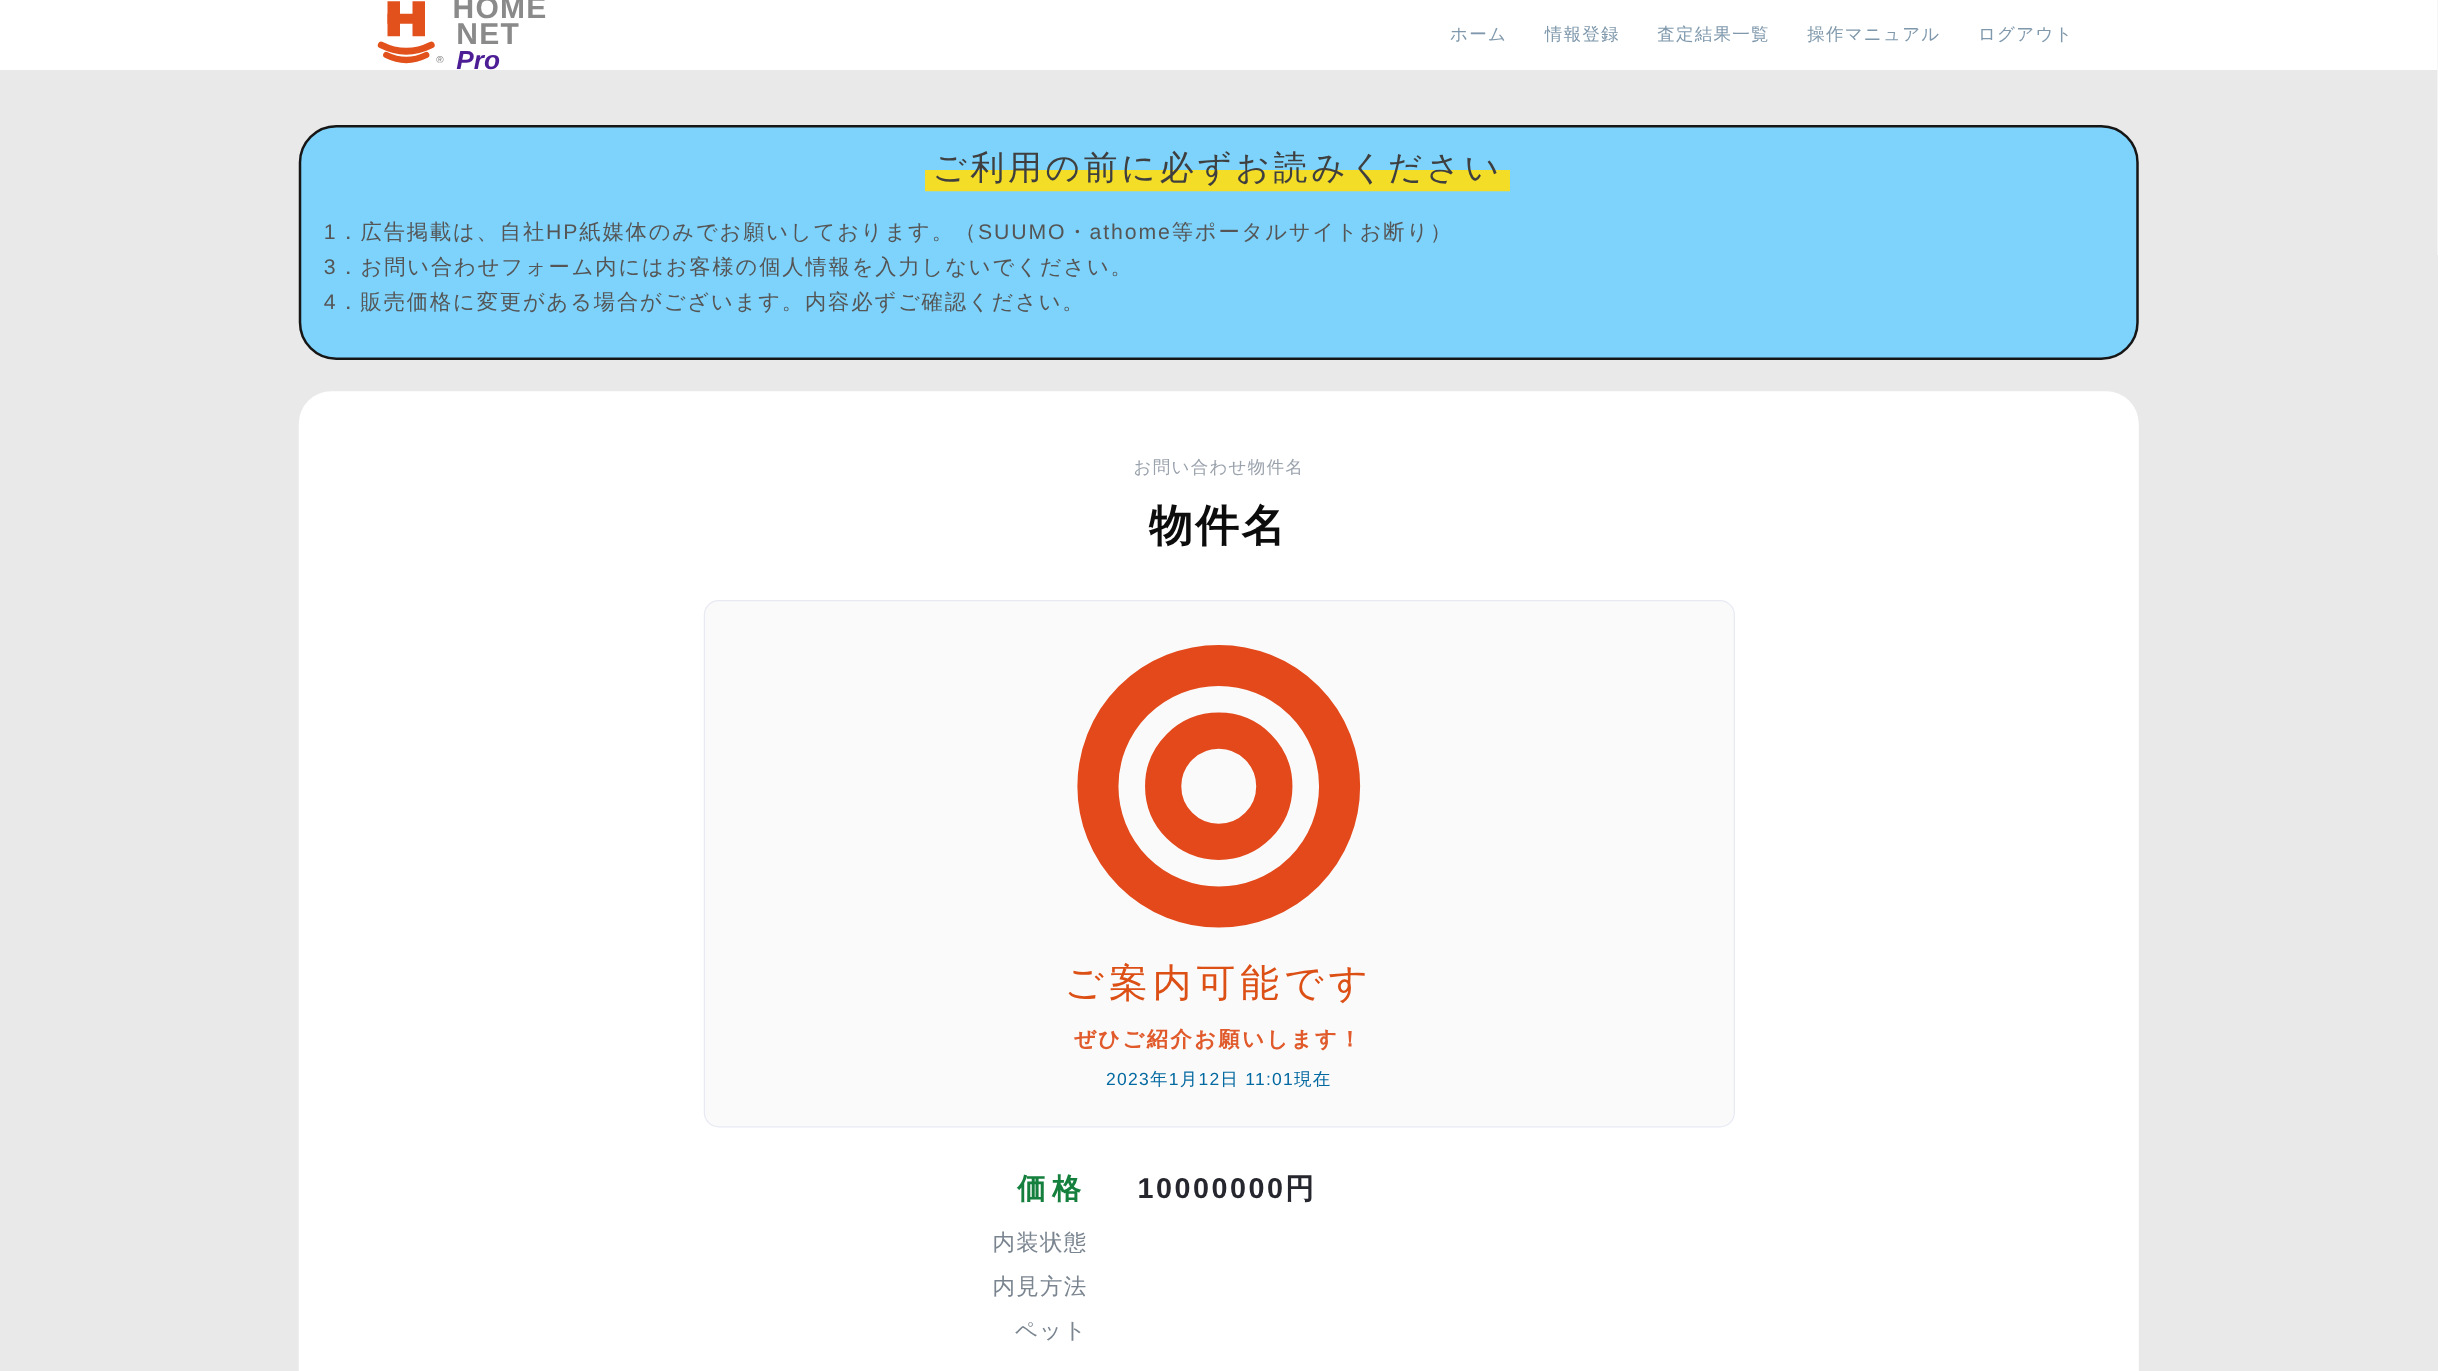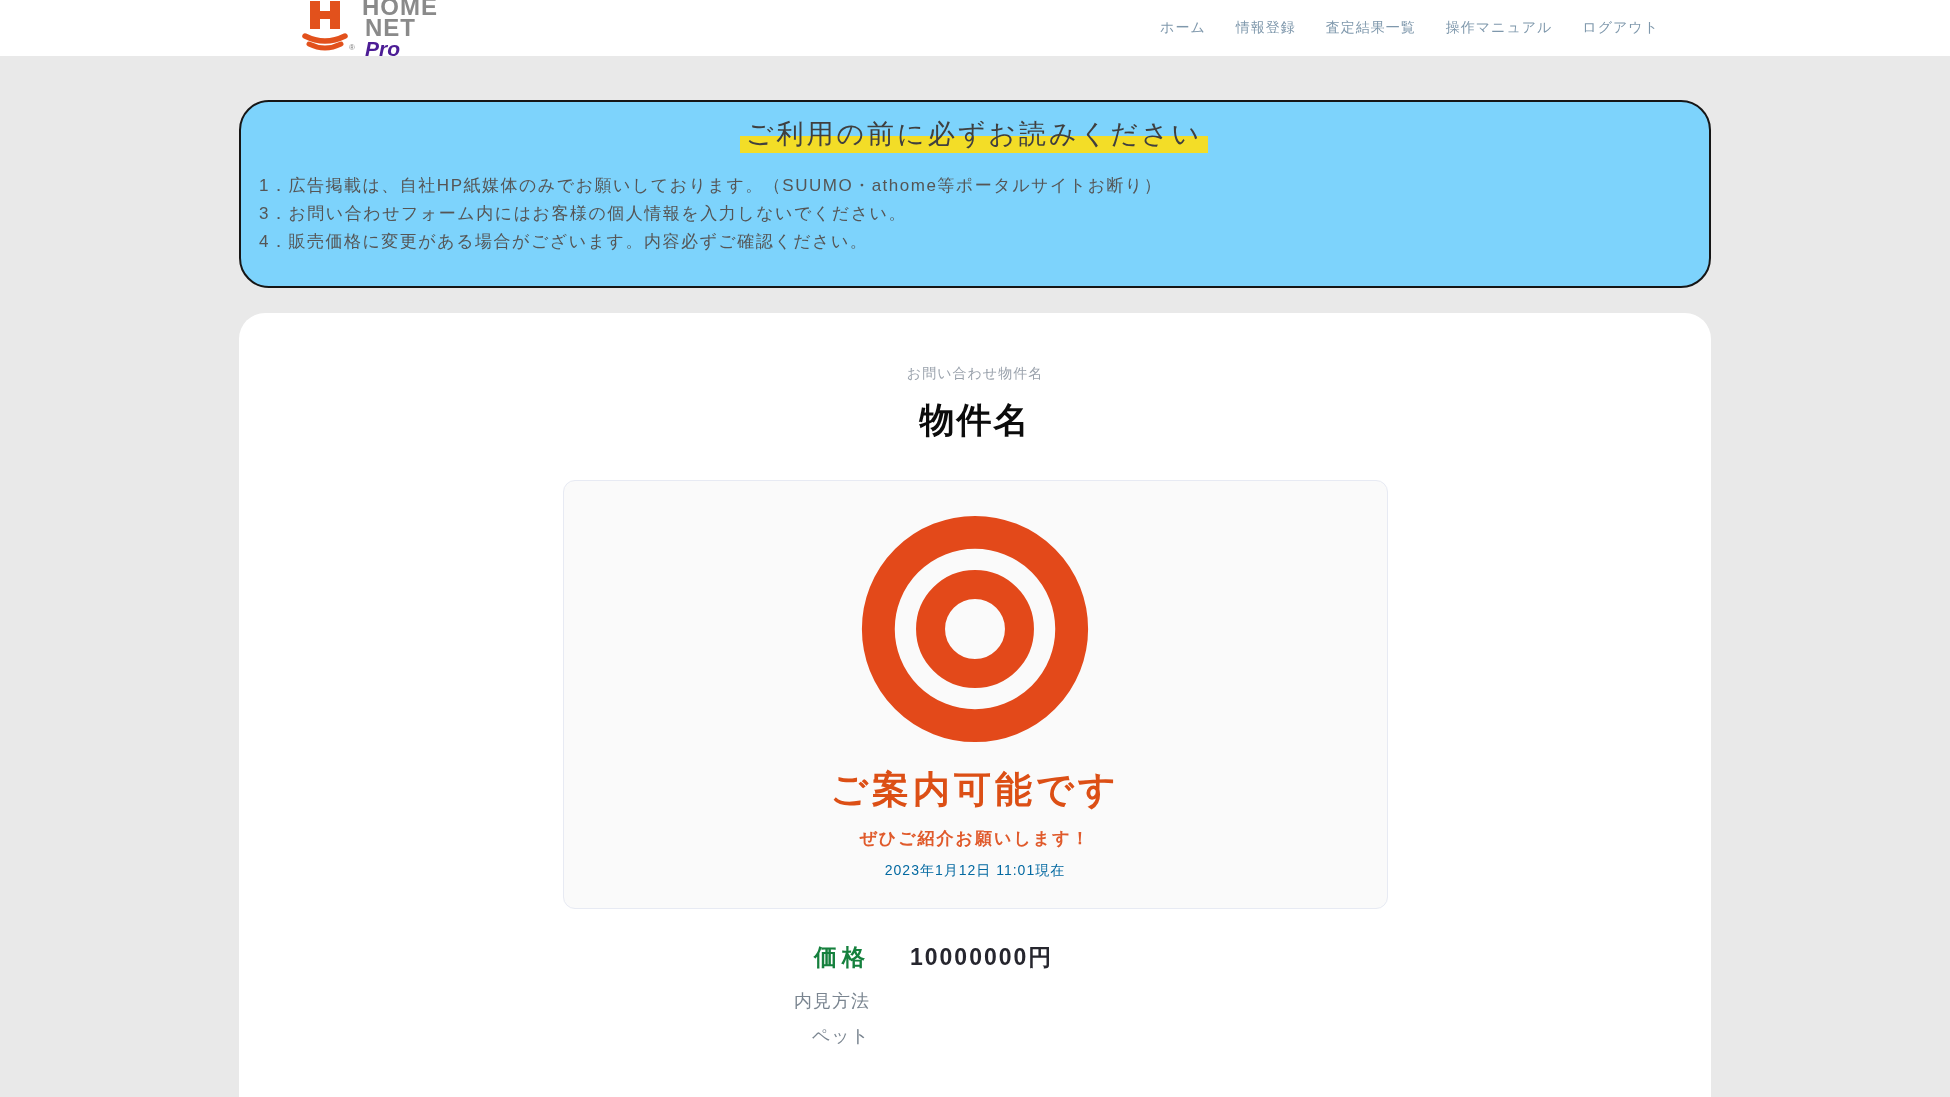--- a/index.html
+++ b/index.html
@@ -70,21 +70,21 @@
   }
 
   
   .status-panel {
     width:825px; margin:36px auto 0;
     background:#fafafa; border:1px solid #e7eaf3; border-radius:12px;
     text-align:center; padding:32px 0 28px;
   }
   .circle-icon { width:232px; height:232px; display:inline-block; }
   .status-title {
-    font-size:37px; font-weight:bold; color:#dc4f15;
+    font-size:31px; font-weight:normal; color:#dc4f15;
     letter-spacing:4px; margin-top:16px;
   }
   .status-sub {
     font-size:17px; font-weight:bold; color:#e05a2b;
     letter-spacing:2px; margin-top:12px;
   }
   .status-date {
     font-size:14px; color:#0369a1; letter-spacing:1px; margin-top:12px;
   }
 
@@ -165,20 +165,24 @@
     <div class="status-sub">ぜひご紹介お願いします！</div>
     <div class="status-date">2023年1月12日 11:01現在</div>
   </div>
 
   <div class="details">
     <div class="detail-row emphasis">
       <div class="detail-label">価格</div>
       <div class="detail-value">10000000円</div>
     </div>
     <div class="detail-row">
+      <div class="detail-label">内装状態</div>
+      <div class="detail-value"></div>
+    </div>
+    <div class="detail-row">
       <div class="detail-label">内見方法</div>
       <div class="detail-value"></div>
     </div>
     <div class="detail-row">
       <div class="detail-label">ペット</div>
       <div class="detail-value"></div>
     </div>
 
   </div>
 </section>

